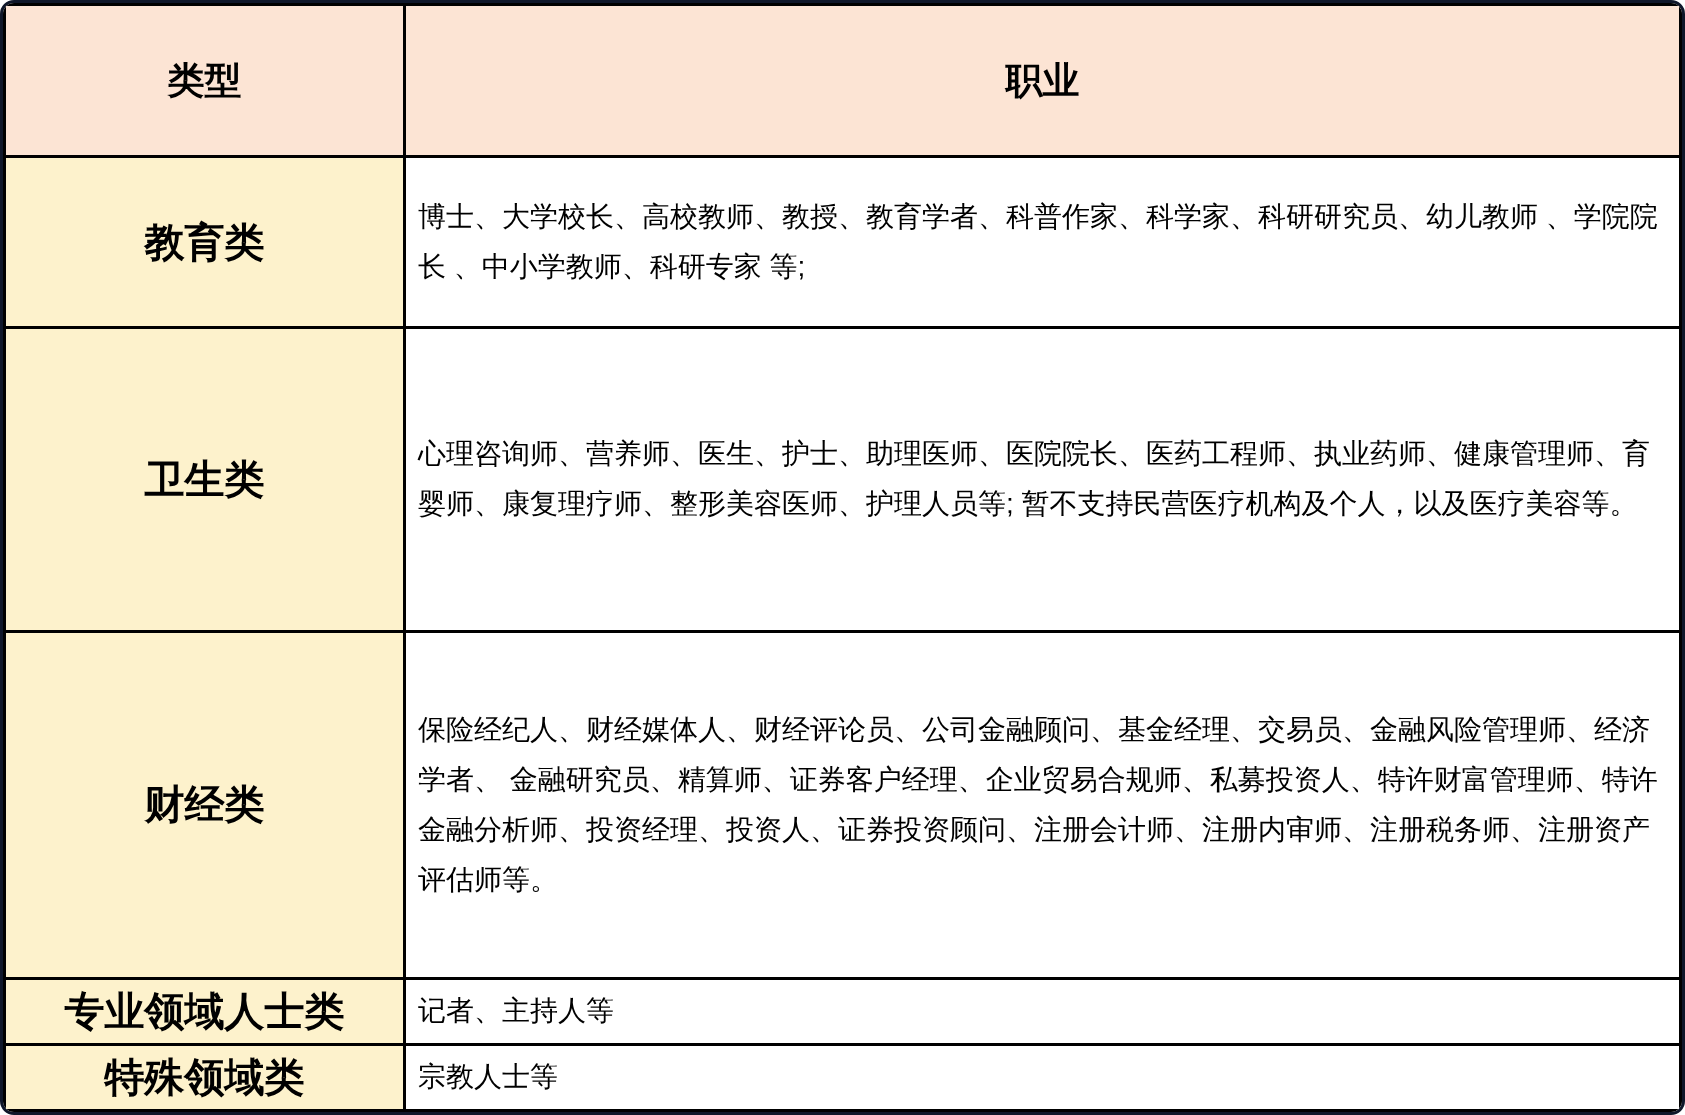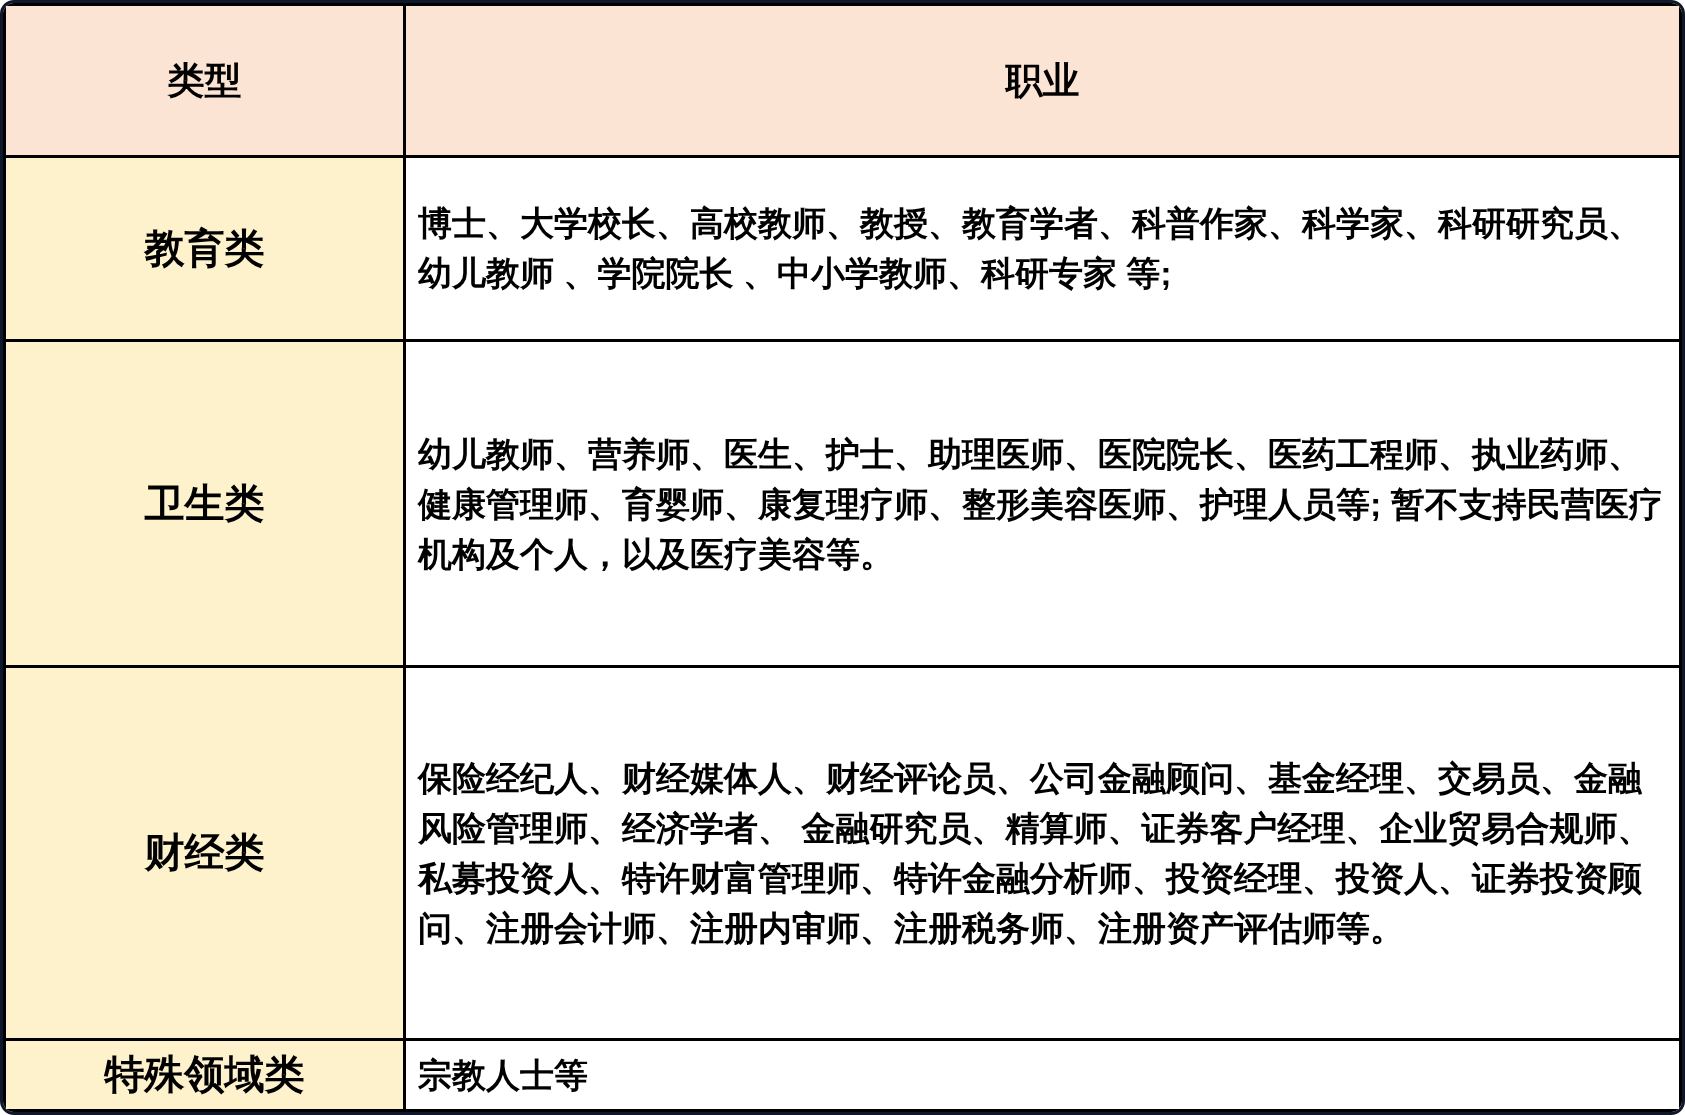--- a/index.html
+++ b/index.html
@@ -44,22 +44,22 @@
   }
   td.category-cell {
     background: #fdf2cc;
     font-size: 40px;
     font-weight: bold;
     text-align: center;
     padding: 0 8px;
   }
   td.occupation-cell {
     background: #ffffff;
-    font-size: 34px;
-    font-weight: bold;
+    font-size: 28px;
+    font-weight: normal;
     text-align: left;
     line-height: 50px;
     padding: 0 16px 0 12px;
     word-break: break-all;
   }
   tr.r-header { height: 152px; }
   tr.r-0 { height: 150px; }
   tr.r-1 { height: 78px; }
   tr.r-2 { height: 266px; }
   tr.r-3 { height: 304px; }
@@ -83,25 +83,29 @@
           <th class="header-cell">职业</th>
         </tr>
       </thead>
       <tbody>
         <tr class="r-0">
           <td class="category-cell">教育类</td>
           <td class="occupation-cell">博士、大学校长、高校教师、教授、教育学者、科普作家、科学家、科研研究员、幼儿教师 、学院院长 、中小学教师、科研专家 等;</td>
         </tr>
         <tr class="r-2">
           <td class="category-cell">卫生类</td>
-          <td class="occupation-cell">幼儿教师、营养师、医生、护士、助理医师、医院院长、医药工程师、执业药师、健康管理师、育婴师、康复理疗师、整形美容医师、护理人员等; 暂不支持民营医疗机构及个人，以及医疗美容等。</td>
+          <td class="occupation-cell">心理咨询师、营养师、医生、护士、助理医师、医院院长、医药工程师、执业药师、健康管理师、育婴师、康复理疗师、整形美容医师、护理人员等; 暂不支持民营医疗机构及个人，以及医疗美容等。</td>
         </tr>
         <tr class="r-3">
           <td class="category-cell">财经类</td>
           <td class="occupation-cell">保险经纪人、财经媒体人、财经评论员、公司金融顾问、基金经理、交易员、金融风险管理师、经济学者、 金融研究员、精算师、证券客户经理、企业贸易合规师、私募投资人、特许财富管理师、特许金融分析师、投资经理、投资人、证券投资顾问、注册会计师、注册内审师、注册税务师、注册资产评估师等。</td>
+        </tr>
+        <tr class="r-4">
+          <td class="category-cell">专业领域人士类</td>
+          <td class="occupation-cell">记者、主持人等</td>
         </tr>
         <tr class="r-6">
           <td class="category-cell">特殊领域类</td>
           <td class="occupation-cell">宗教人士等</td>
         </tr>
       </tbody>
     </table>
   </div>
 </div>
 

